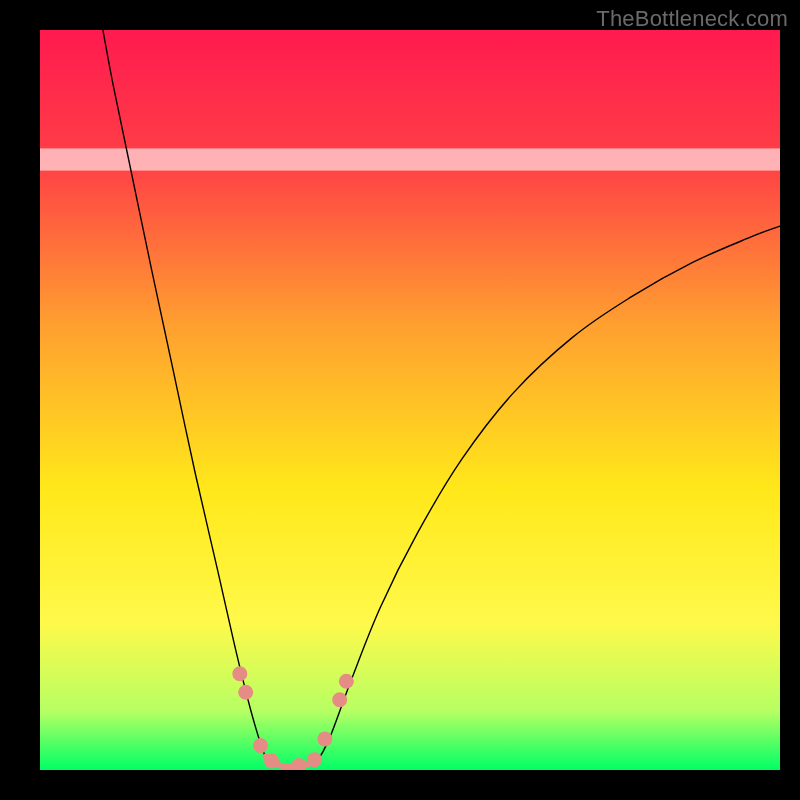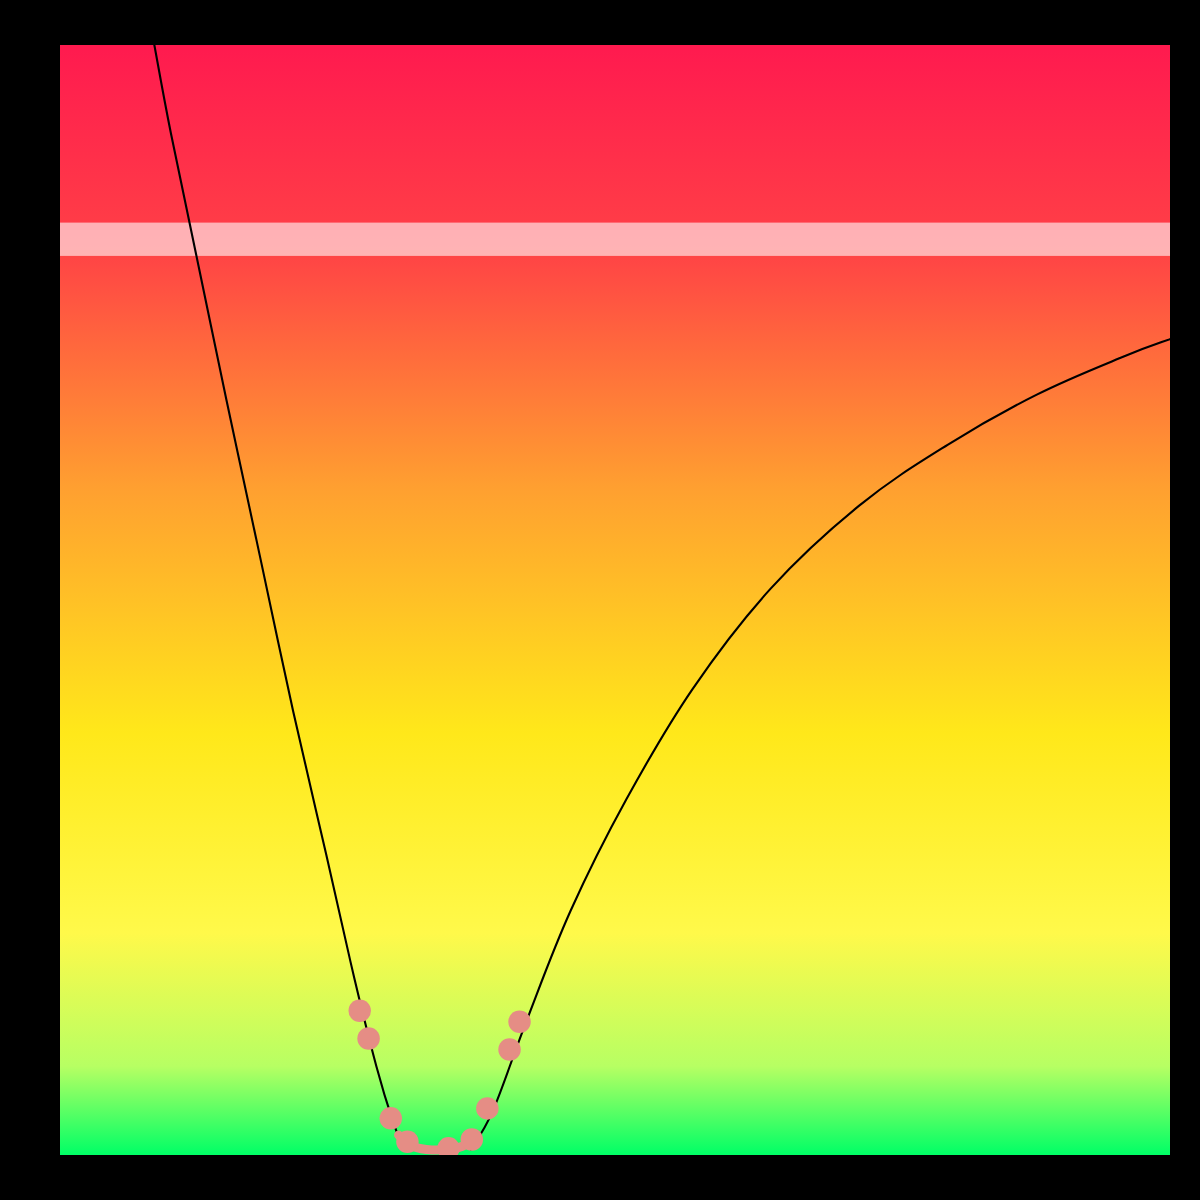--- a/index.html
+++ b/index.html
@@ -37,20 +37,21 @@
     letter-spacing: 0.2px;
     z-index: 50;
     user-select: none;
   }
   svg { display: block; }
 </style>
 </head>
 <body>
 
 <div class="frame">
+  <div class="watermark">TheBottleneck.com</div>
   <div class="plot">
     <svg id="chart-svg" width="740" height="740" viewBox="0 0 740 740">
         <defs>
           <linearGradient id="bg-grad" x1="0" y1="0" x2="0" y2="1">
             <stop offset="0%" stop-color="#ff1a4f"></stop>
             <stop offset="18%" stop-color="#ff4046"></stop>
             <stop offset="40%" stop-color="#ffa030"></stop>
             <stop offset="62%" stop-color="#ffe81a"></stop>
             <stop offset="80%" stop-color="#fff94a"></stop>
             <stop offset="92%" stop-color="#b7ff63"></stop>

